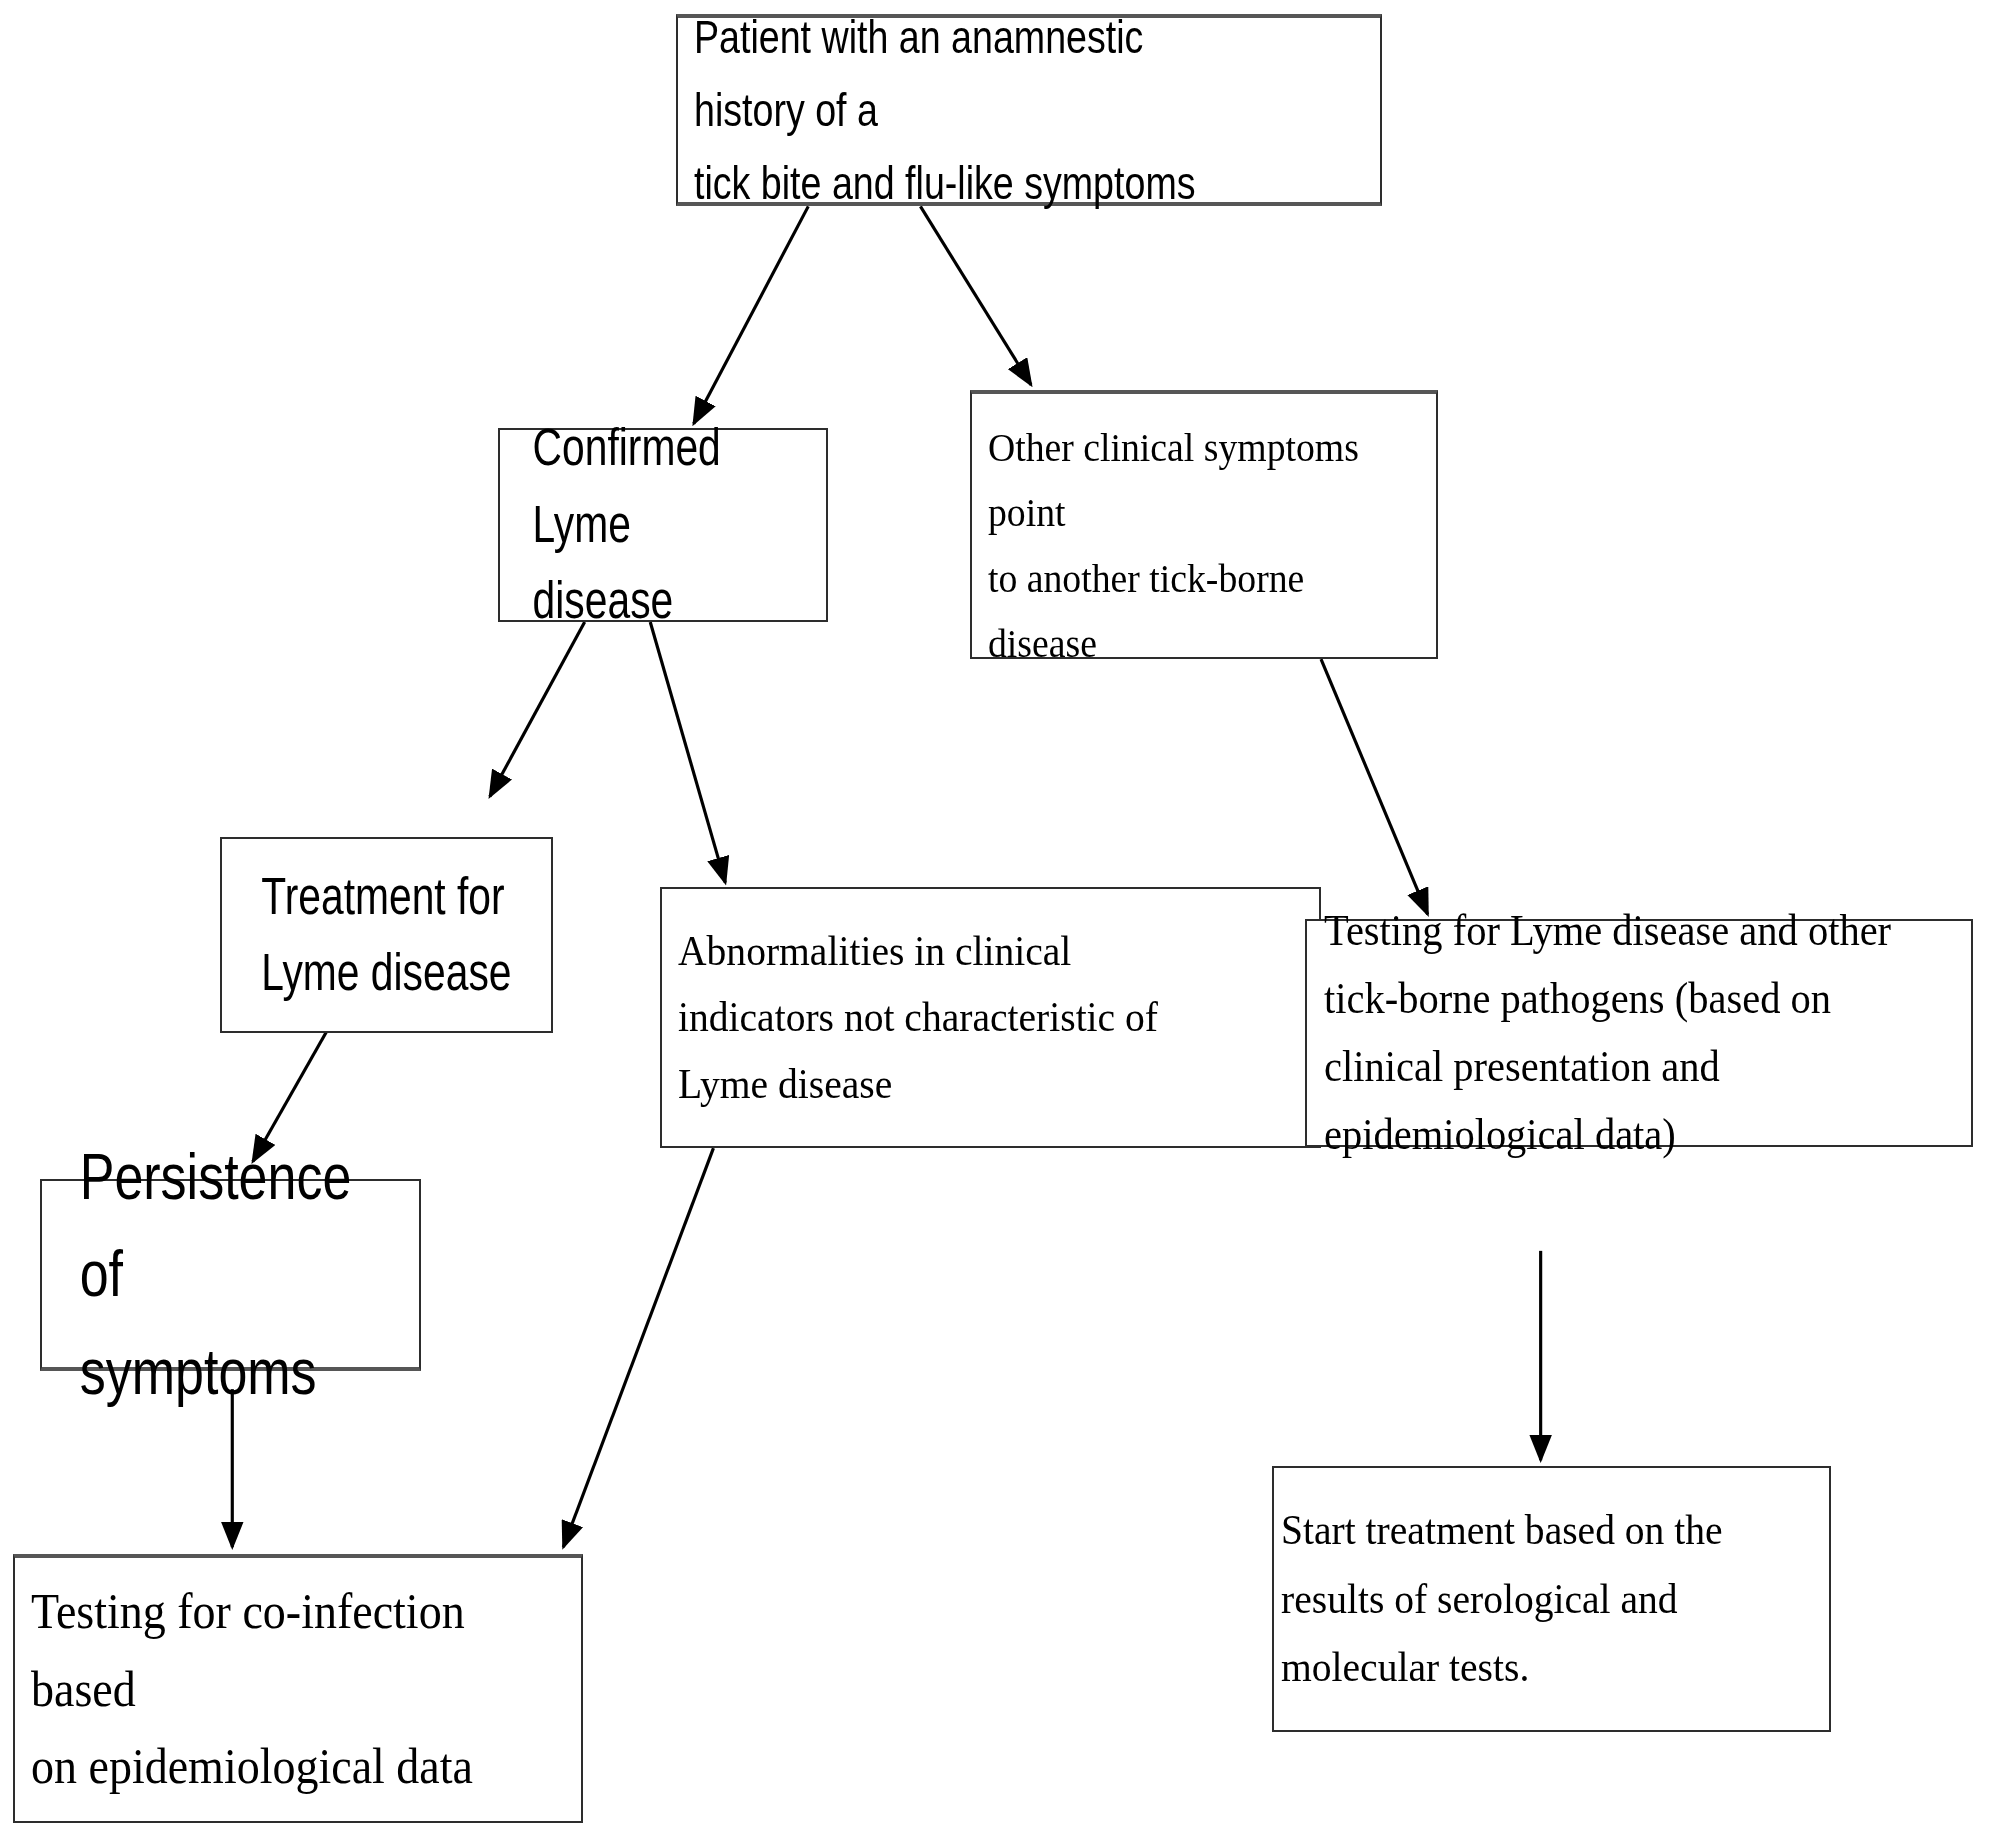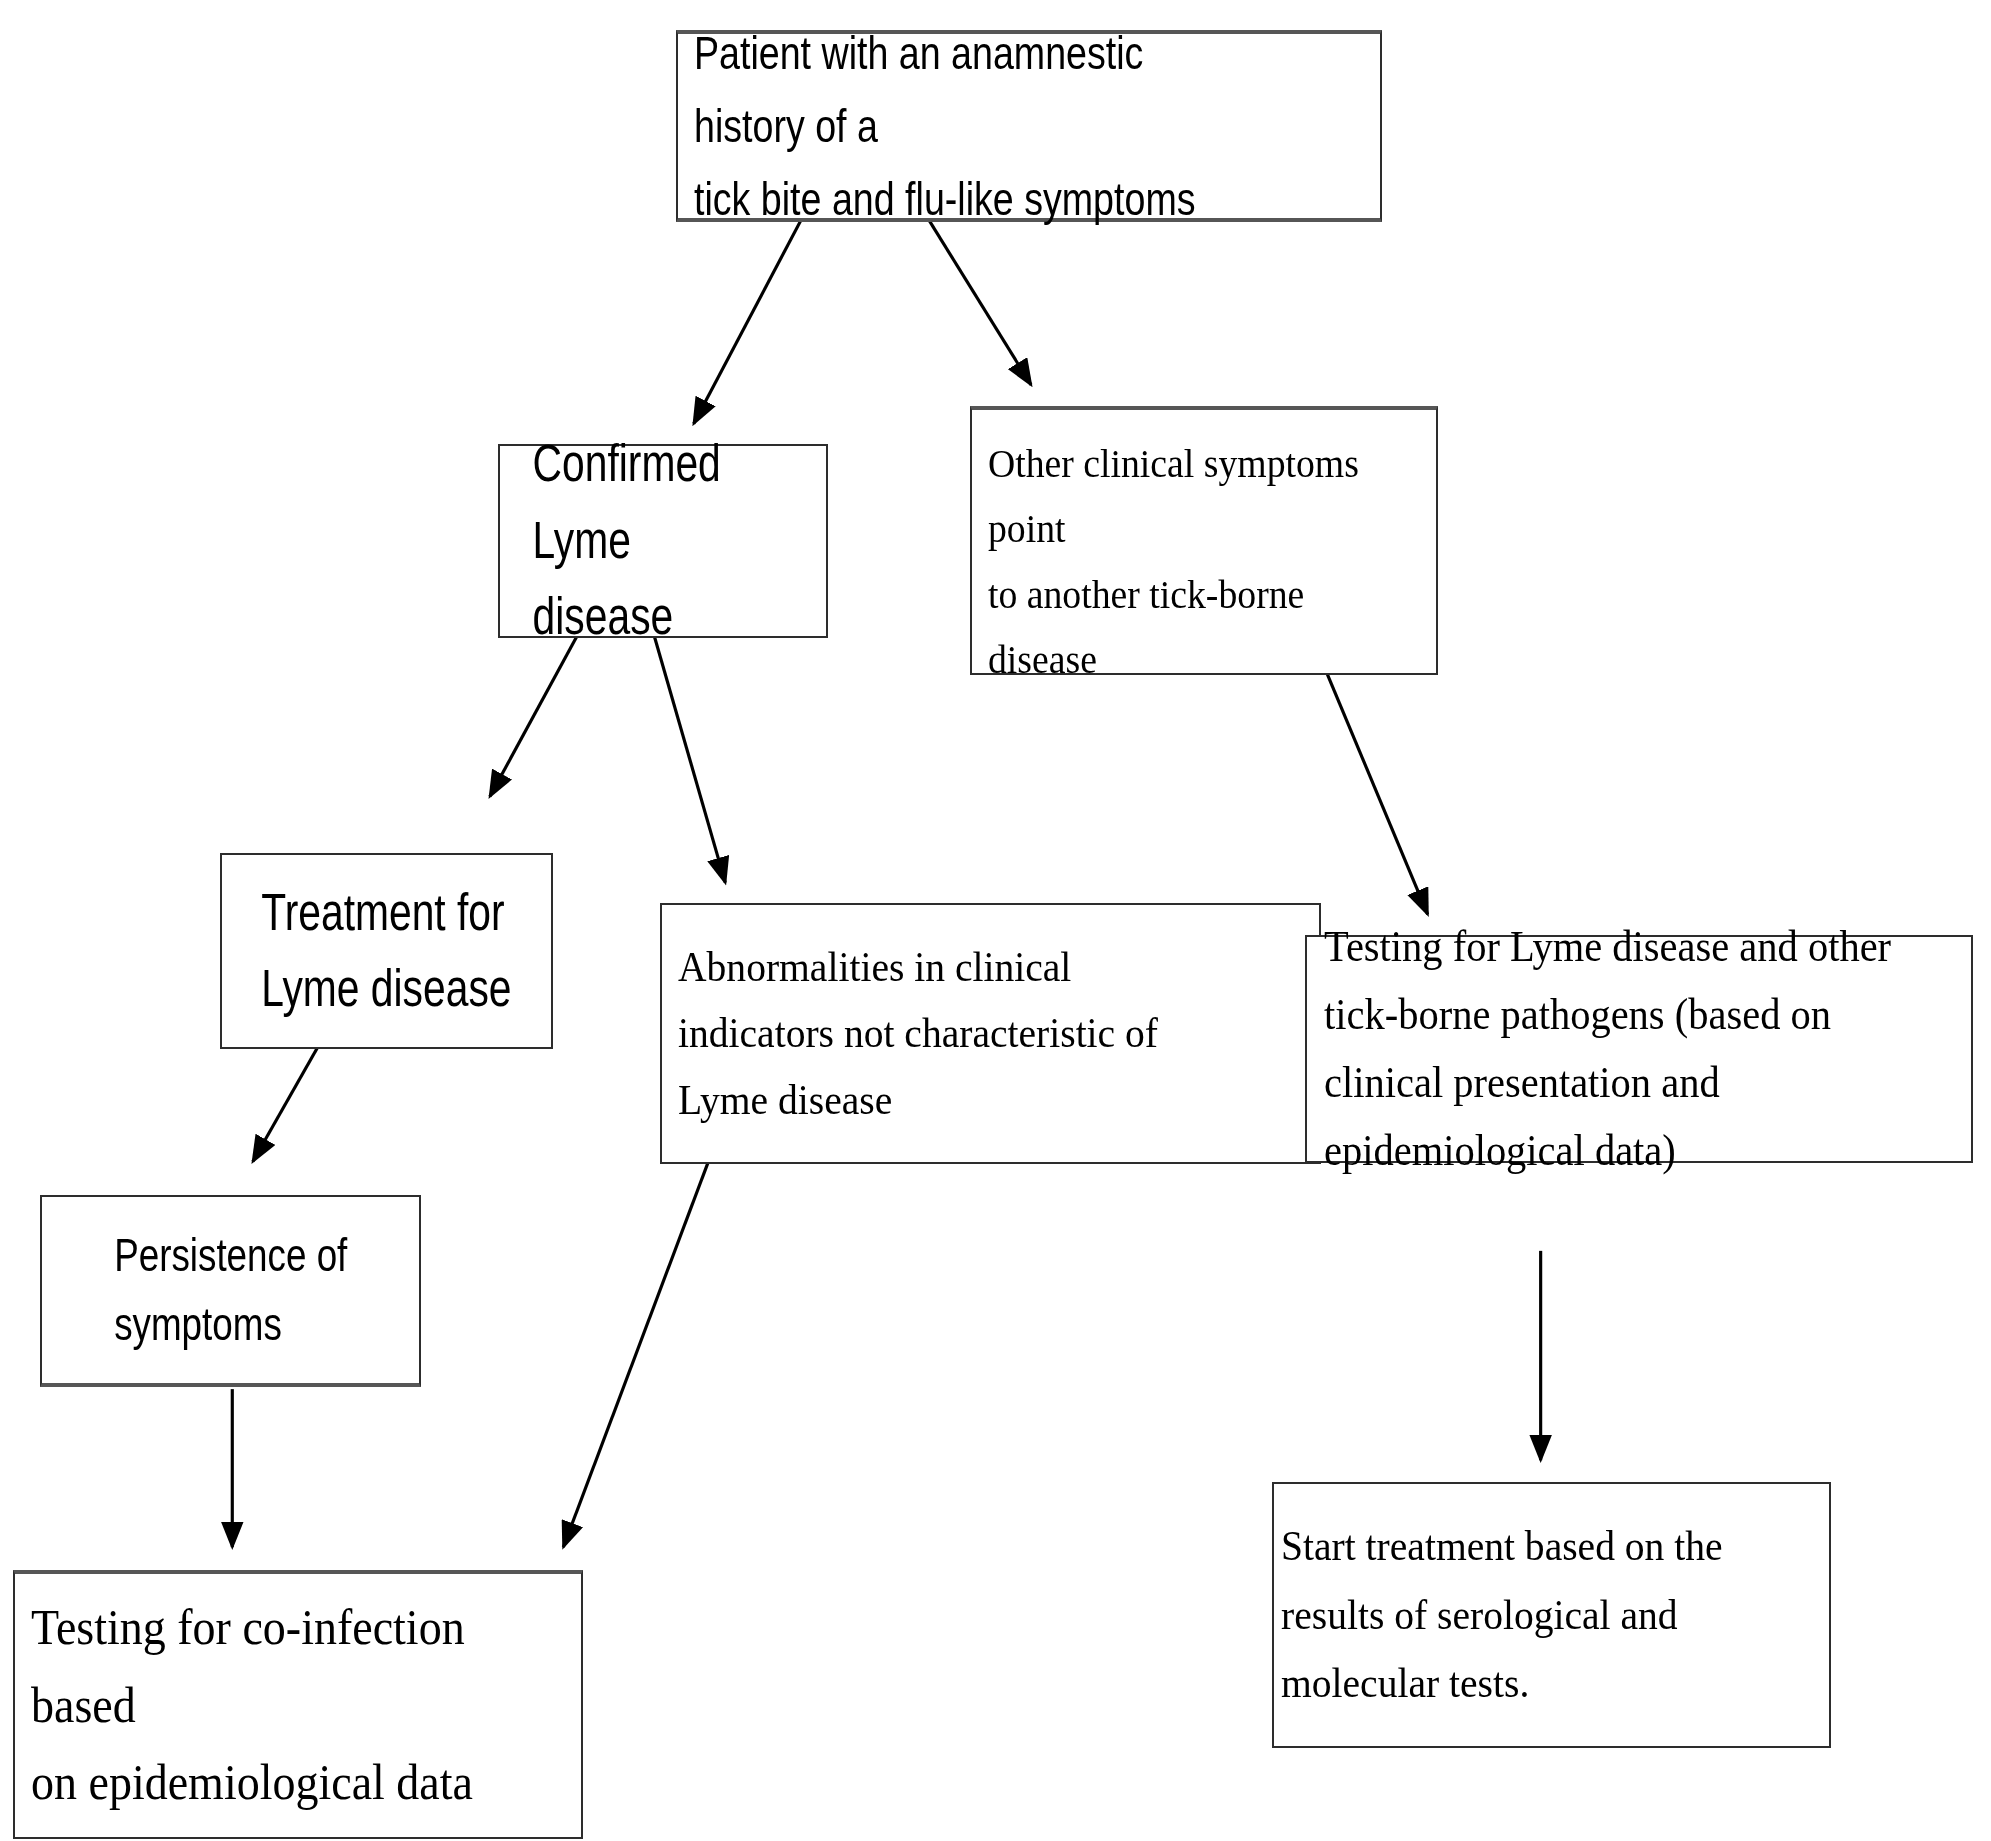--- a/index.html
+++ b/index.html
@@ -23,21 +23,20 @@
     pointer-events: none;
   }
   .node {
     position: absolute;
     box-sizing: border-box;
     display: flex;
     align-items: center;
     border: 2.4px solid #2d2d2d;
     background: #ffffff;
     color: #000000;
-    margin-top: 16px;
   }
   .sans  { font-family: "Liberation Sans", "DejaVu Sans", sans-serif; }
   .serif { font-family: "Liberation Serif", "DejaVu Serif", serif; }
   .txt {
     display: block;
     white-space: pre-line;
     width: max-content;
   }
   
   .cond80  { transform: scaleX(0.80); transform-origin: left center; }
@@ -75,21 +74,21 @@
     padding-left: 16px;
     font-size: 43px; line-height: 1.55;
   }
   .n-testing {
     left: 1305px; top: 919px; width: 668px; height: 228px;
     padding-left: 17.4px;
     font-size: 44px; line-height: 1.55;
   }
   .n-persistence {
     left: 40px; top: 1179px; width: 381px; height: 192px;
-    font-size: 46px; line-height: 1.5;
+    font-size: 65px; line-height: 1.5;
     border-bottom: 4px solid #565656;
   }
   .n-coinfection {
     left: 13.4px; top: 1554px; width: 570px; height: 269px;
     padding-left: 16px;
     font-size: 50px; line-height: 1.55;
     border-top: 4px solid #565656;
   }
   .n-start {
     left: 1272px; top: 1466px; width: 559px; height: 266px;

